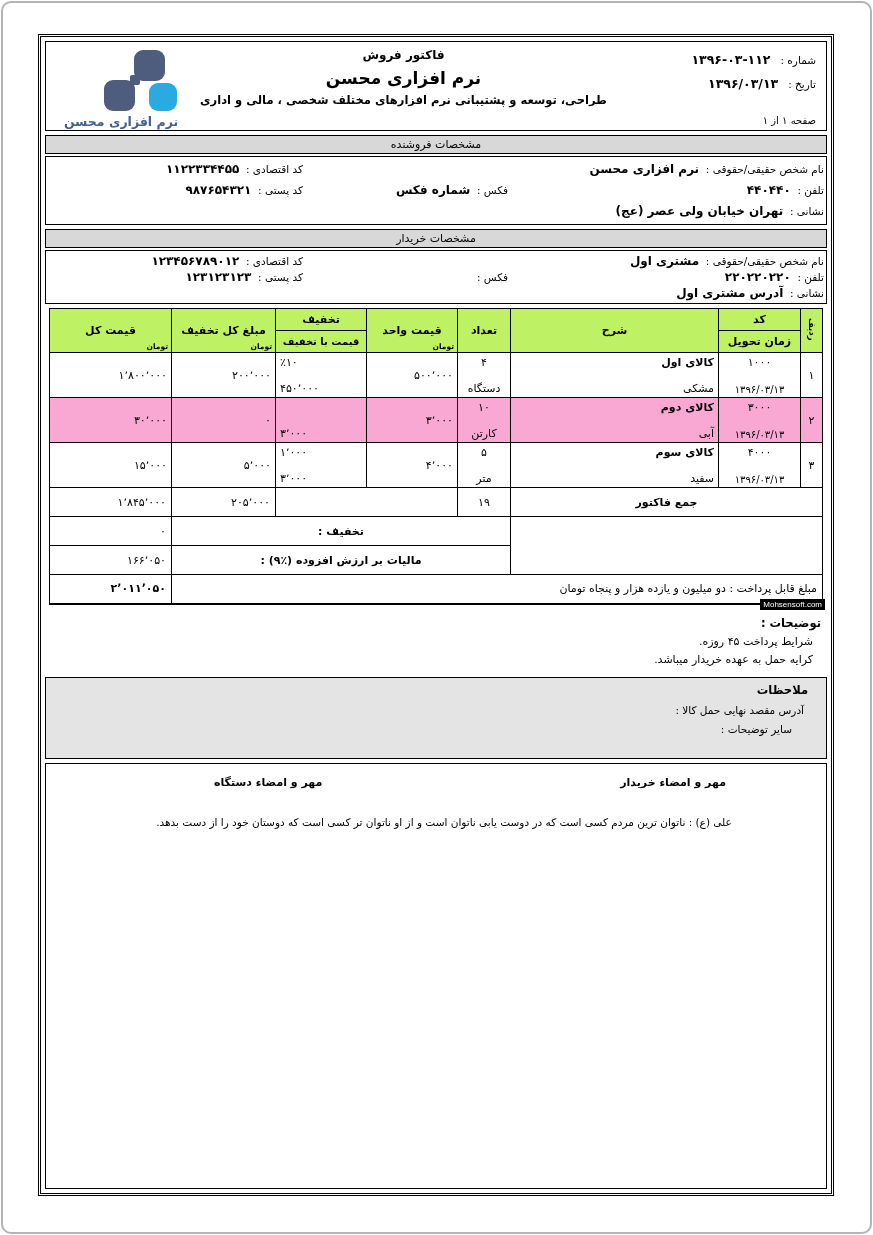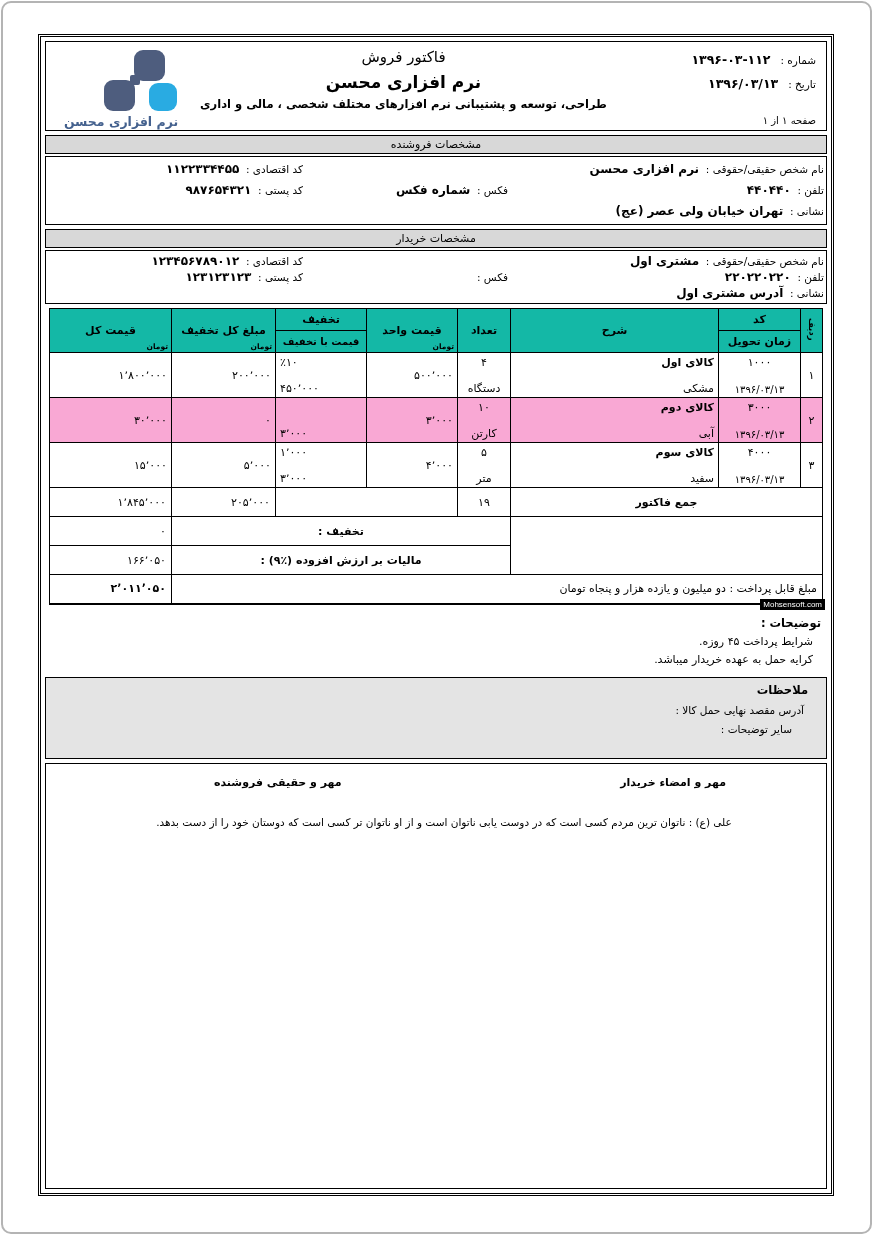--- a/index.html
+++ b/index.html
@@ -13,21 +13,21 @@
 
   .box{border:1px solid #000;box-sizing:border-box;}
 
   
   .header-box{height:90px;margin-bottom:4px;display:flex;align-items:stretch;}
   .hdr-meta{width:205px;padding:10px 10px 0 0;}
   .hdr-meta .mrow{height:24px;font-size:10.5px;}
   .hdr-meta .mrow b{font-size:12.5px;}
   .hdr-meta .pageinfo{font-size:10px;margin-top:15px;}
   .hdr-titles{flex:1;text-align:center;padding-top:6px;}
-  .hdr-titles .t1{font-size:15px;font-weight:normal;}
+  .hdr-titles .t1{font-size:12px;font-weight:bold;}
   .hdr-titles .t2{font-size:17px;font-weight:bold;margin-top:6px;}
   .hdr-titles .t3{font-size:11.5px;font-weight:bold;margin-top:5px;}
   .hdr-logo{width:150px;position:relative;}
   .sq{position:absolute;border-radius:9px;}
   .sq-top{width:31px;height:31px;background:#4e5d7e;left:88px;top:8px;}
   .sq-cyan{width:28px;height:28px;background:#29abe2;left:103px;top:41px;}
   .sq-right{width:31px;height:31px;background:#4e5d7e;left:58px;top:38px;}
   .sq-link{width:10px;height:10px;background:#4e5d7e;left:84px;top:33px;border-radius:2px;}
   .logo-caption{position:absolute;top:72px;left:0;width:150px;text-align:center;
                 font-size:12.5px;font-weight:bold;color:#44618e;}
@@ -38,21 +38,21 @@
   .info .igrid{display:grid;grid-template-columns:1fr 205px 255px;}
   .info .irow{font-size:10.5px;white-space:nowrap;overflow:hidden;}
   .info.seller .irow{height:21px;line-height:21px;}
   .info.buyer .irow{height:16px;line-height:16px;}
   .info b{font-size:12px;}
   .span-all{grid-column:1 / -1;}
 
   
   table.items{border-collapse:collapse;width:773px;margin:0 auto;table-layout:fixed;}
   table.items th,table.items td{border:1px solid #000;box-sizing:border-box;}
-  table.items th{background:#14b8a6;font-size:11px;font-weight:bold;padding:0;}
+  table.items th{background:#bef264;font-size:11px;font-weight:bold;padding:0;}
   thead tr{height:22px;}
   .with-toman{position:relative;vertical-align:middle;}
   .toman{position:absolute;bottom:1px;right:3px;font-size:7.5px;font-weight:bold;}
   .vtext{writing-mode:vertical-rl;font-size:8.5px;font-weight:bold;display:inline-block;line-height:1;}
 
   tr.item{height:45px;}
   tr.item td{font-size:11px;vertical-align:middle;padding:2px 4px;}
   tr.shaded td{background:#f9a8d4;}
   .stack{display:flex;flex-direction:column;justify-content:space-between;height:39px;}
   .stack.center{align-items:center;text-align:center;}
@@ -344,17 +344,17 @@
   </div>
 
   <div class="box remarks">
     <div class="rtitle">ملاحظات</div>
     <div class="rline">آدرس مقصد نهایی حمل کالا :</div>
     <div class="rline indent">سایر توضیحات :</div>
   </div>
 
   <div class="box sign">
     <div class="sig-label sig-buyer">مهر و امضاء خریدار</div>
-    <div class="sig-label sig-seller">مهر و حقیقی فروشنده</div>
+    <div class="sig-label sig-seller">مهر و امضاء دستگاه</div>
     <div class="quote">علی (ع) : ناتوان ترین مردم کسی است که در دوست یابی ناتوان است و از او ناتوان تر کسی است که دوستان خود را از دست بدهد.</div>
   </div>
 
 </div>
 
 </body></html>

